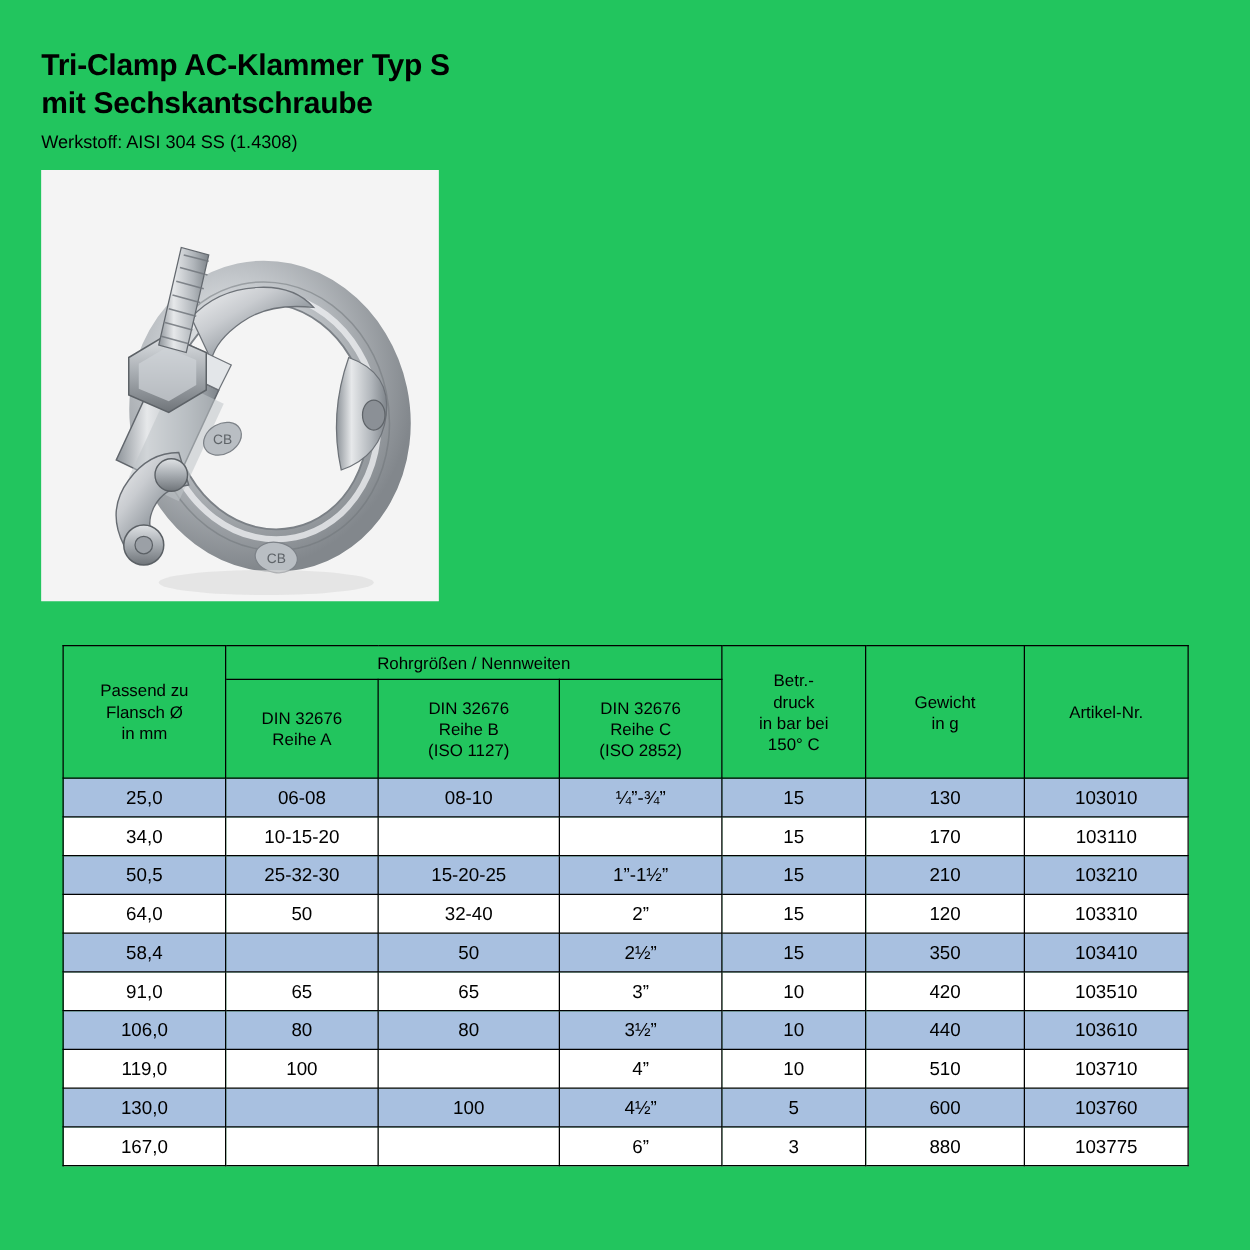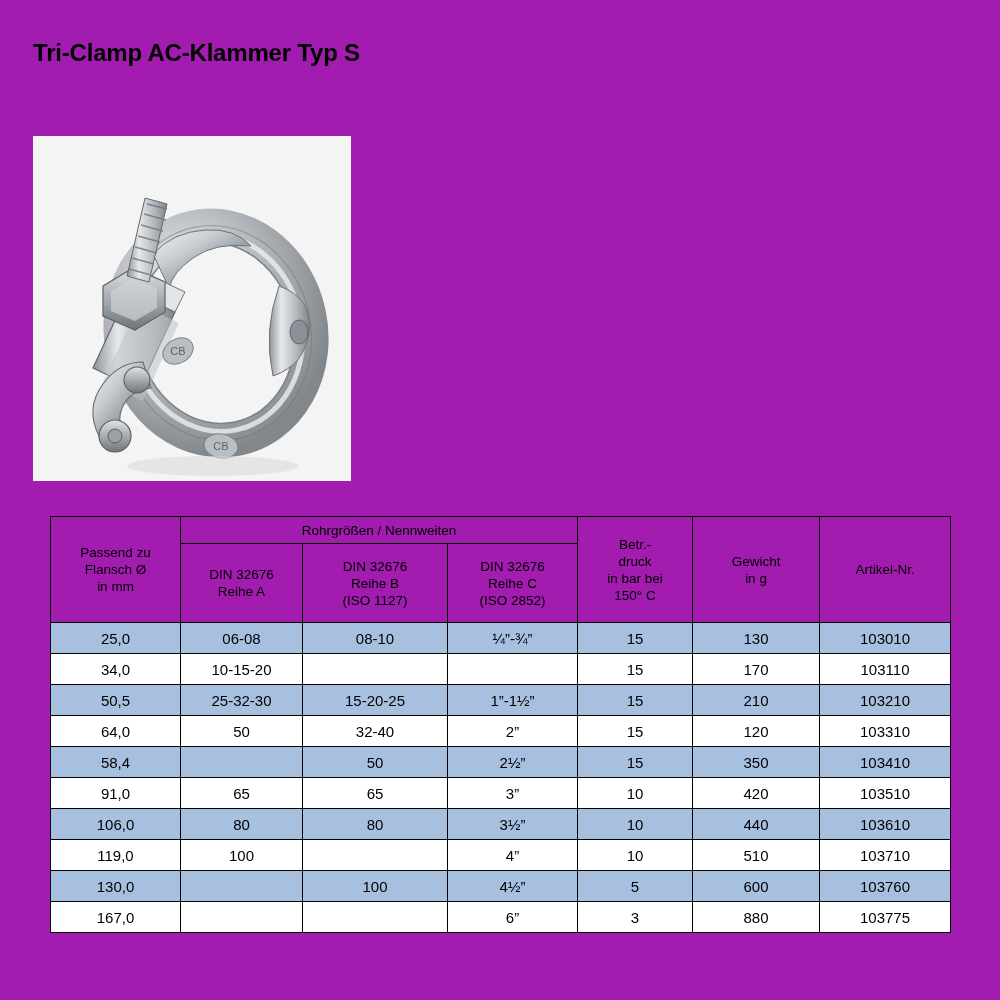--- a/index.html
+++ b/index.html
@@ -13,21 +13,21 @@
     font-family: "Liberation Sans", sans-serif;
     color: #000000;
     position: relative;
     overflow: hidden;
   }
   .page {
     position: absolute;
     left: 0; top: 0;
     width: 1000px;
     height: 1000px;
-    background: #a21caf;
+    background: #22c55e;
   }
   .title-block {
     position: absolute;
     left: 33px;
     top: 38px;
     width: 700px;
   }
   .title-line {
     font-size: 24px;
     font-weight: bold;
@@ -104,20 +104,22 @@
   col.c5 { width: 127px; }
   col.c6 { width: 131px; }
 </style>
 </head>
 <body>
 
 <div class="page">
 
   <div class="title-block">
     <div class="title-line">Tri-Clamp AC-Klammer Typ S</div>
+    <div class="title-line">mit Sechskantschraube</div>
+    <div class="subtitle">Werkstoff: AISI 304 SS (1.4308)</div>
   </div>
 
   <div class="photo">
     <svg width="318" height="345" viewBox="0 0 318 345">
       <defs>
         <linearGradient id="steel1" x1="0" y1="0" x2="1" y2="1">
           <stop offset="0%" stop-color="#f2f3f4"></stop>
           <stop offset="35%" stop-color="#c9ccd0"></stop>
           <stop offset="60%" stop-color="#9aa0a6"></stop>
           <stop offset="100%" stop-color="#d9dcdf"></stop>

